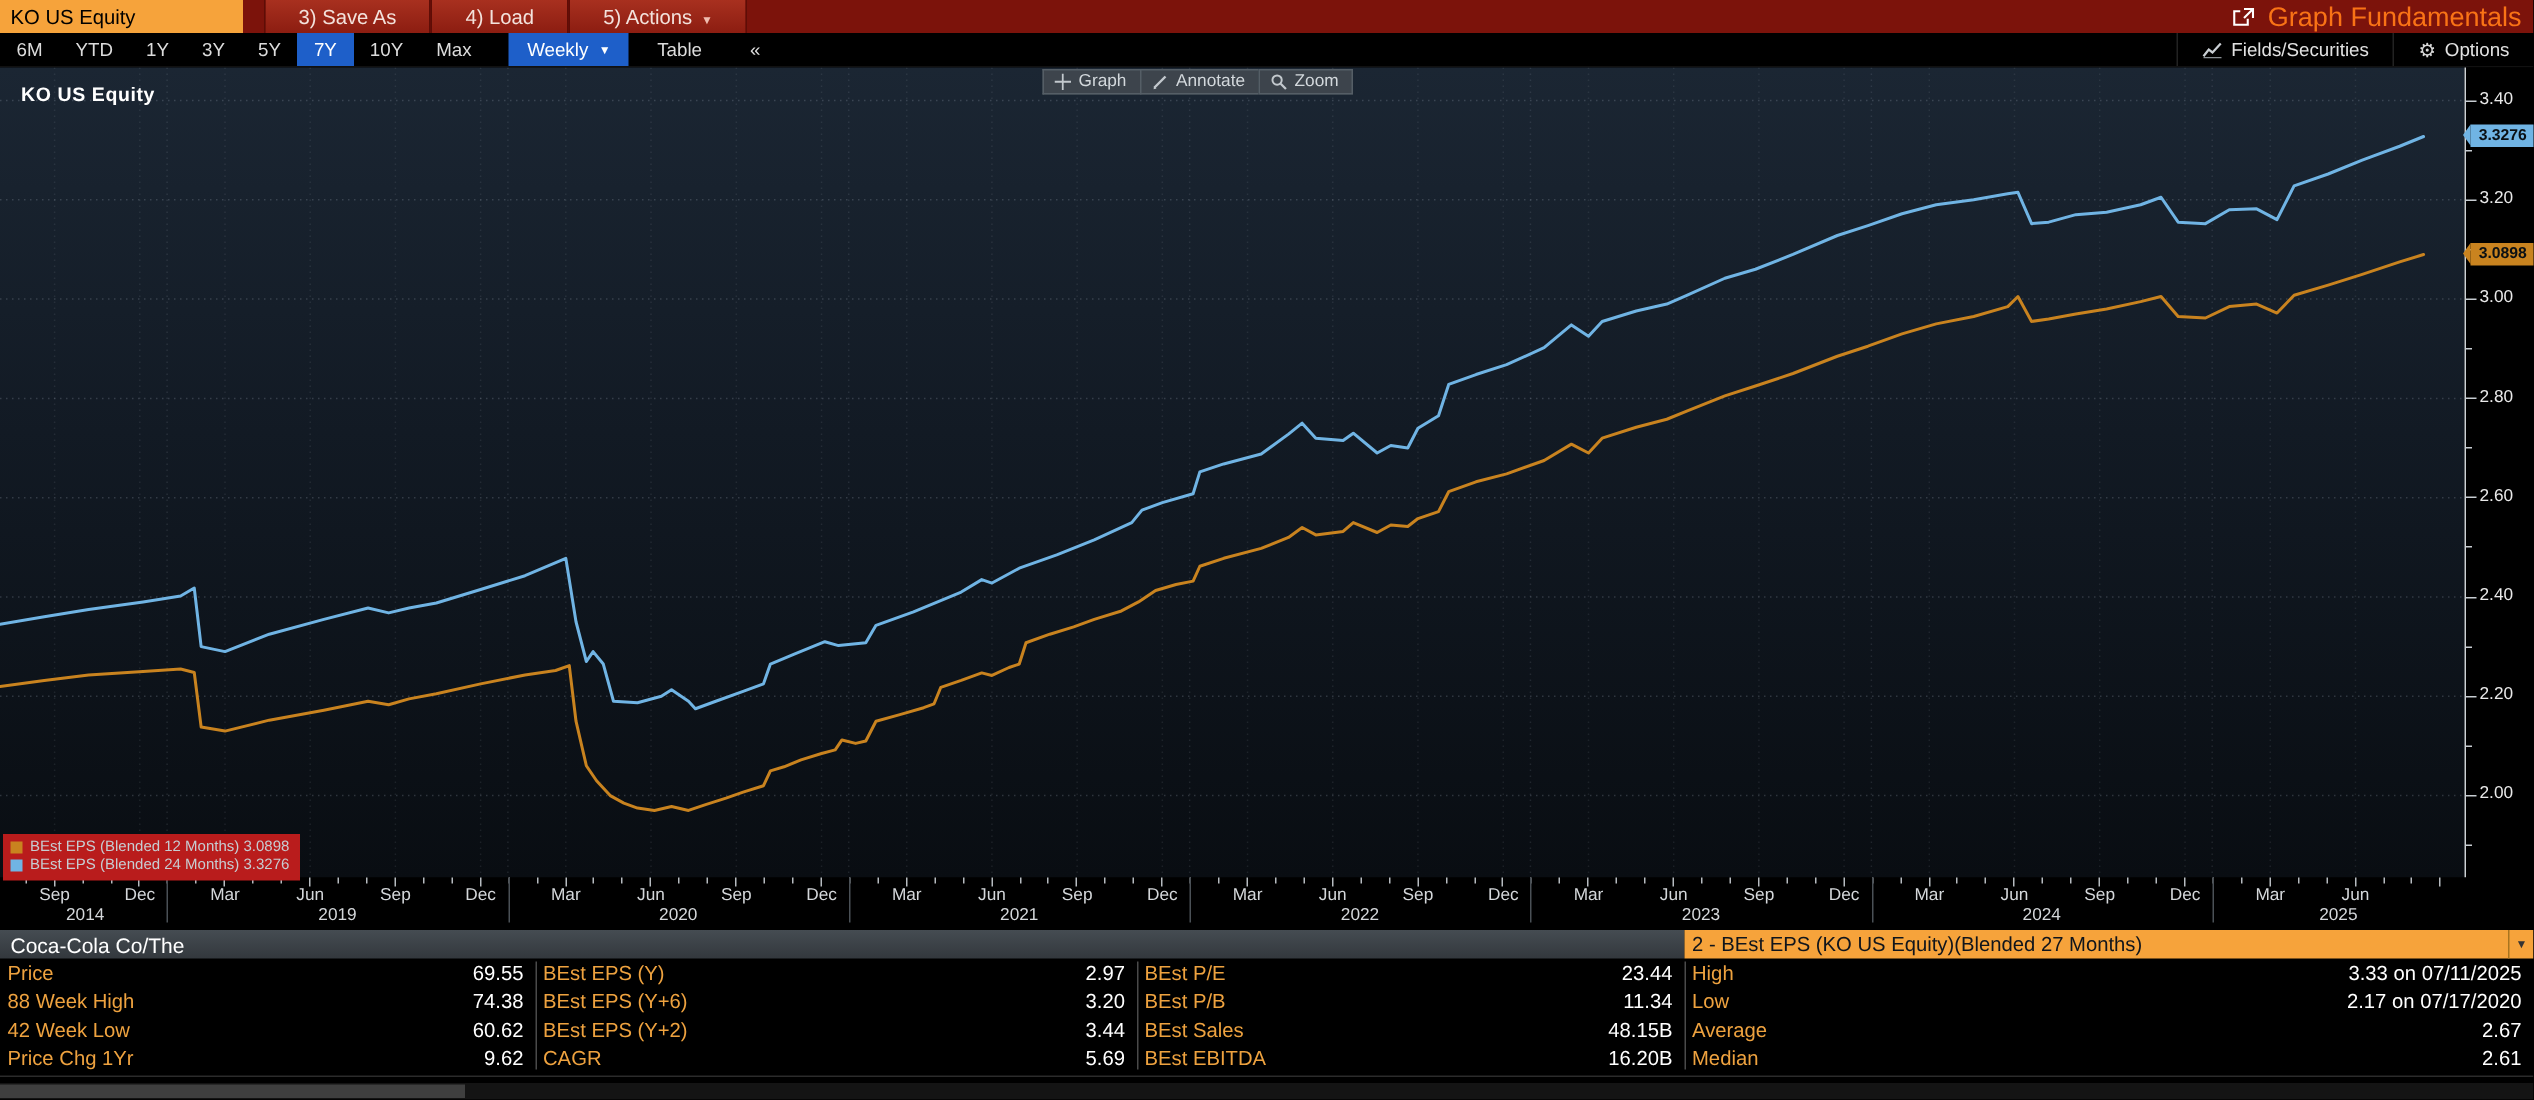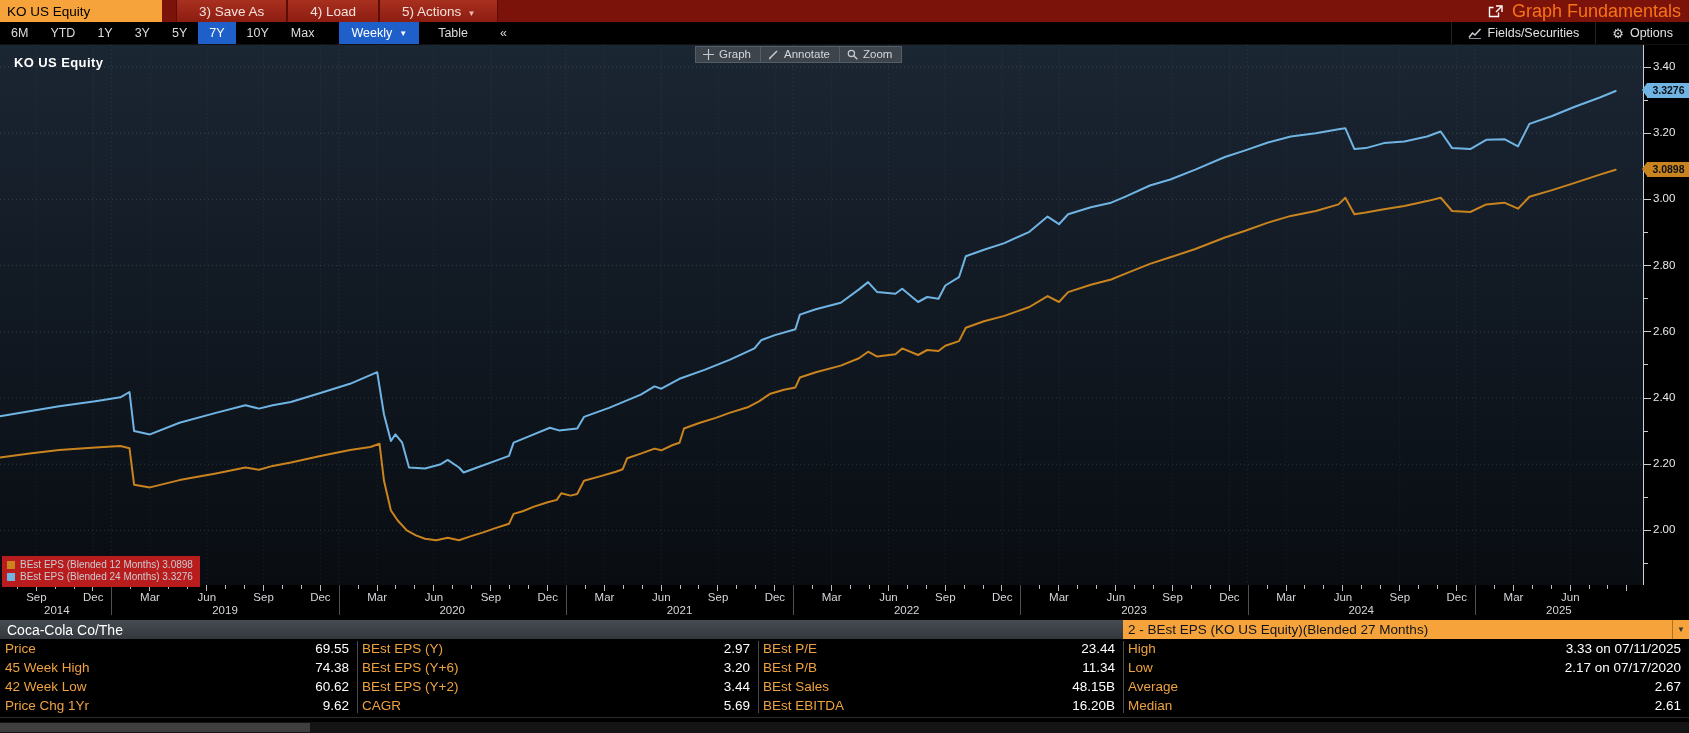--- a/index.html
+++ b/index.html
@@ -409,21 +409,21 @@
         <span>2 - BEst EPS (KO US Equity)(Blended 27 Months)</span>
       </div>
     <div class="series-caret">▼</div>
     <div class="stats-grid" id="statsgrid">
         <div class="scol" style="left: 0px; width: 357px;">
           <div class="srow">
             <span class="slab">Price</span>
             <span class="sval">69.55</span>
           </div>
           <div class="srow">
-            <span class="slab">45 Week High</span>
+            <span class="slab">88 Week High</span>
             <span class="sval">74.38</span>
           </div>
           <div class="srow">
             <span class="slab">42 Week Low</span>
             <span class="sval">60.62</span>
           </div>
           <div class="srow">
             <span class="slab">Price Chg 1Yr</span>
             <span class="sval">9.62</span>
           </div>

